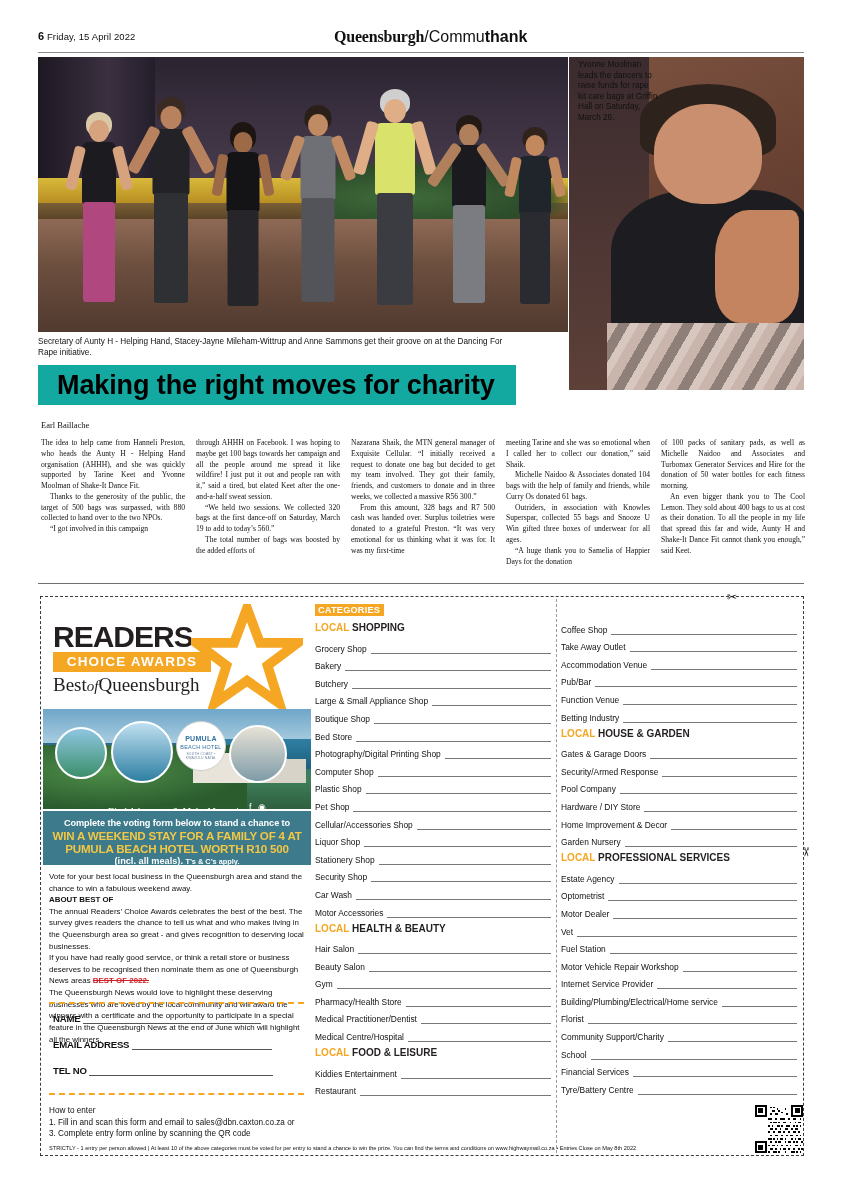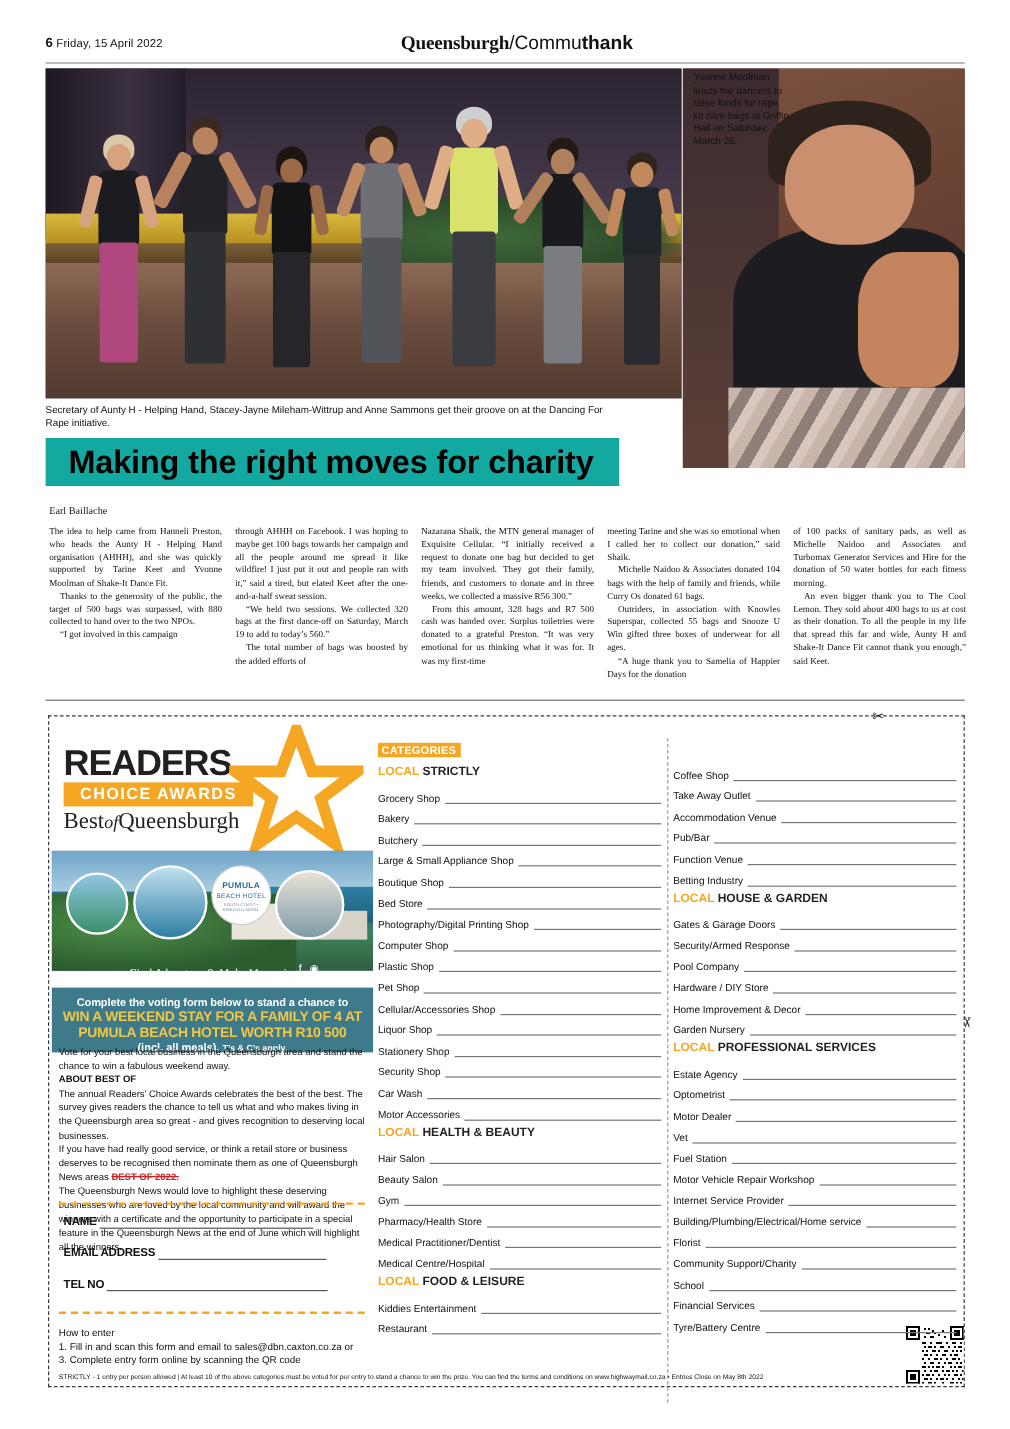--- a/index.html
+++ b/index.html
@@ -176,21 +176,21 @@
     font-size:7px; font-weight:bold; color:#2f6fa0; letter-spacing:.3px; }
   .pumula-badge .pb2 { position:absolute; left:0; top:22px; width:100%; text-align:center;
     font-size:5.4px; color:#2f6fa0; letter-spacing:.3px; }
   .pumula-badge .pb3 { position:absolute; left:0; top:30px; width:100%; text-align:center;
     font-size:3.4px; color:#6b86a0; letter-spacing:.2px; }
   .ad-script { position:absolute; left:0; top:207px; width:268px; text-align:center;
     font-family:"Liberation Serif", serif; font-style:italic; font-size:10px; color:#ffffff; }
   .ad-social { position:absolute; left:206px; top:203px; font-size:9px; color:#fff; letter-spacing:2px; }
 
   .teal-box {
-    position:absolute; left:0; top:224px; width:268px; height:54px;
+    position:absolute; left:0; top:212px; width:268px; height:54px;
     background:#3d7a8c; color:#fff;
     text-align:center;
   }
   .tb1 { margin-top:7px; font-size:9.2px; font-weight:bold; letter-spacing:-.1px; }
   .tb2 { margin-top:1px; font-size:11.6px; font-weight:bold; color:#f2c744; letter-spacing:-.2px; }
   .tb3 { margin-top:0px; font-size:11.6px; font-weight:bold; color:#f2c744; letter-spacing:-.2px; }
   .tb4 { margin-top:1px; font-size:9.2px; font-weight:bold; }
   .tb4 .tc { font-size:7.4px; }
 
   .ad-copy {
@@ -208,21 +208,21 @@
     vertical-align:bottom; height:10px; }
 
   .howto { position:absolute; left:8px; top:508px; width:260px;
     font-size:8.2px; line-height:1.42; color:#111; }
   .finep { position:absolute; left:8px; top:548px; width:740px;
     font-size:5.6px; line-height:1.2; color:#111; }
 
   .qr { position:absolute; left:714px; top:508px; width:48px; height:48px; }
 
   
-  .cats { position:absolute; left:274px; top:18px; width:488px; height:554px; }
+  .cats { position:absolute; left:274px; top:2px; width:488px; height:554px; }
   .cat-col { position:absolute; top:0; width:236px; }
   .cc-left { left:0; }
   .cc-right { left:246px; }
   .cat-title {
     background:#f5a623; color:#ffffff; font-size:9.2px; font-weight:bold;
     letter-spacing:.2px; padding:1px 4px 1px 3px; display:inline-block;
   }
   .cat-head { font-size:10px; font-weight:bold; color:#231f20; margin-top:5px; margin-bottom:3px; }
   .cat-head .loc { color:#f5a623; }
   .cat-row { display:flex; align-items:flex-end; font-size:8.4px; color:#111;
@@ -548,21 +548,21 @@
         <rect x="27" y="28" width="1" height="1"></rect>
       </g>
     </svg>
 
     <div class="cats">
       <div class="vdiv"></div>
 
       <div class="cat-col cc-left">
         <div class="cat-title">CATEGORIES</div>
         <div id="cat-left-list">
-            <div class="cat-head"><span class="loc">LOCAL </span><span>STRICTLY</span></div>
+            <div class="cat-head"><span class="loc">LOCAL </span><span>SHOPPING</span></div>
             <div class="cat-row">
               <span class="nm">Grocery Shop</span>
               <span class="ln"></span>
             </div>
             <div class="cat-row">
               <span class="nm">Bakery</span>
               <span class="ln"></span>
             </div>
             <div class="cat-row">
               <span class="nm">Butchery</span>

